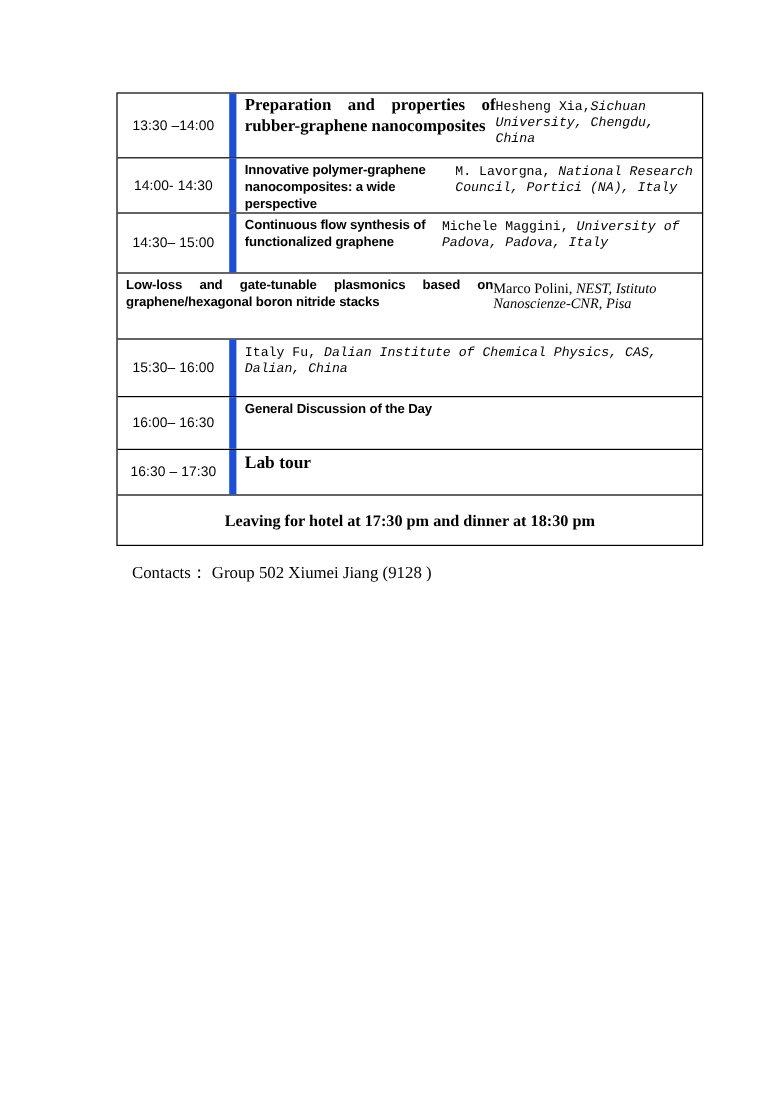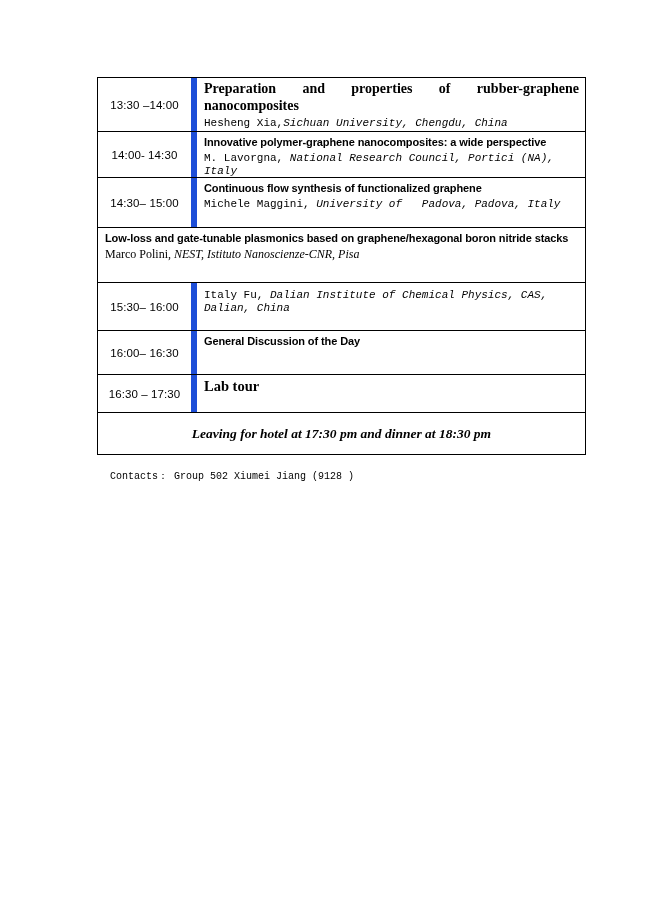--- a/index.html
+++ b/index.html
@@ -10,29 +10,29 @@
     overflow:hidden;
   }
   .schedule-table {
     position:absolute; left:97px; top:77px; width:489px;
     border:1px solid #000; background:#fff;
   }
   .row { display:flex; border-bottom:1px solid #000; }
   .row:last-child { border-bottom:none; }
   .r1 { height:54px; } .r2 { height:46px; } .r3 { height:50px; }
   .r4 { height:55px; } .r5 { height:48px; } .r6 { height:44px; }
-  .r7 { height:38px; } .r8 { height:41px;font-style:italic; }
+  .r7 { height:38px; } .r8 { height:41px; }
   .time-cell {
     width:99px; flex:0 0 99px; border-right:6px solid #1d4ed8;
     display:flex; align-items:center; justify-content:center;
     font-size:11.5px; white-space:pre; letter-spacing:0.1px;
   }
   .content-cell {
     flex:1 1 auto; min-width:0; padding:3px 6px 3px 7px;
-    display:flex; flex-direction:column; justify-content:flex-start;
+    display:flex; justify-content:space-between;
   }
   .title-serif {
     font-family:"Liberation Serif", serif; font-weight:bold;
     font-size:14px; line-height:16.5px; text-align:justify;
   }
   .title-sans {
     font-family:"Liberation Sans", sans-serif; font-weight:bold;
     font-size:11px; line-height:14px; letter-spacing:-0.1px;
   }
   .justify { text-align:justify; }
@@ -44,21 +44,21 @@
   .speaker-sans { font-family:Liberation Mono, monospace; }
   .speaker-serif { font-family:"Liberation Serif", serif; font-size:12px; }
   .speaker span { white-space:pre-wrap; }
   .affil { font-style:italic; }
   .merged-cell {
     width:100%; display:flex; align-items:center; justify-content:center;
     font-family:"Liberation Serif", serif; font-weight:bold; font-size:13.5px;
   }
   .contacts {
     position:absolute; left:110px; top:469px;
-    font-family:Liberation Mono, monospace; font-size:10px; white-space:pre;
+    font-family:Liberation Serif, serif; font-size:14px; white-space:pre;
   }
 </style>
 </head>
 <body>
 
 <div class="page">
 
   <div class="schedule-table">
 
     <div class="row r1">

